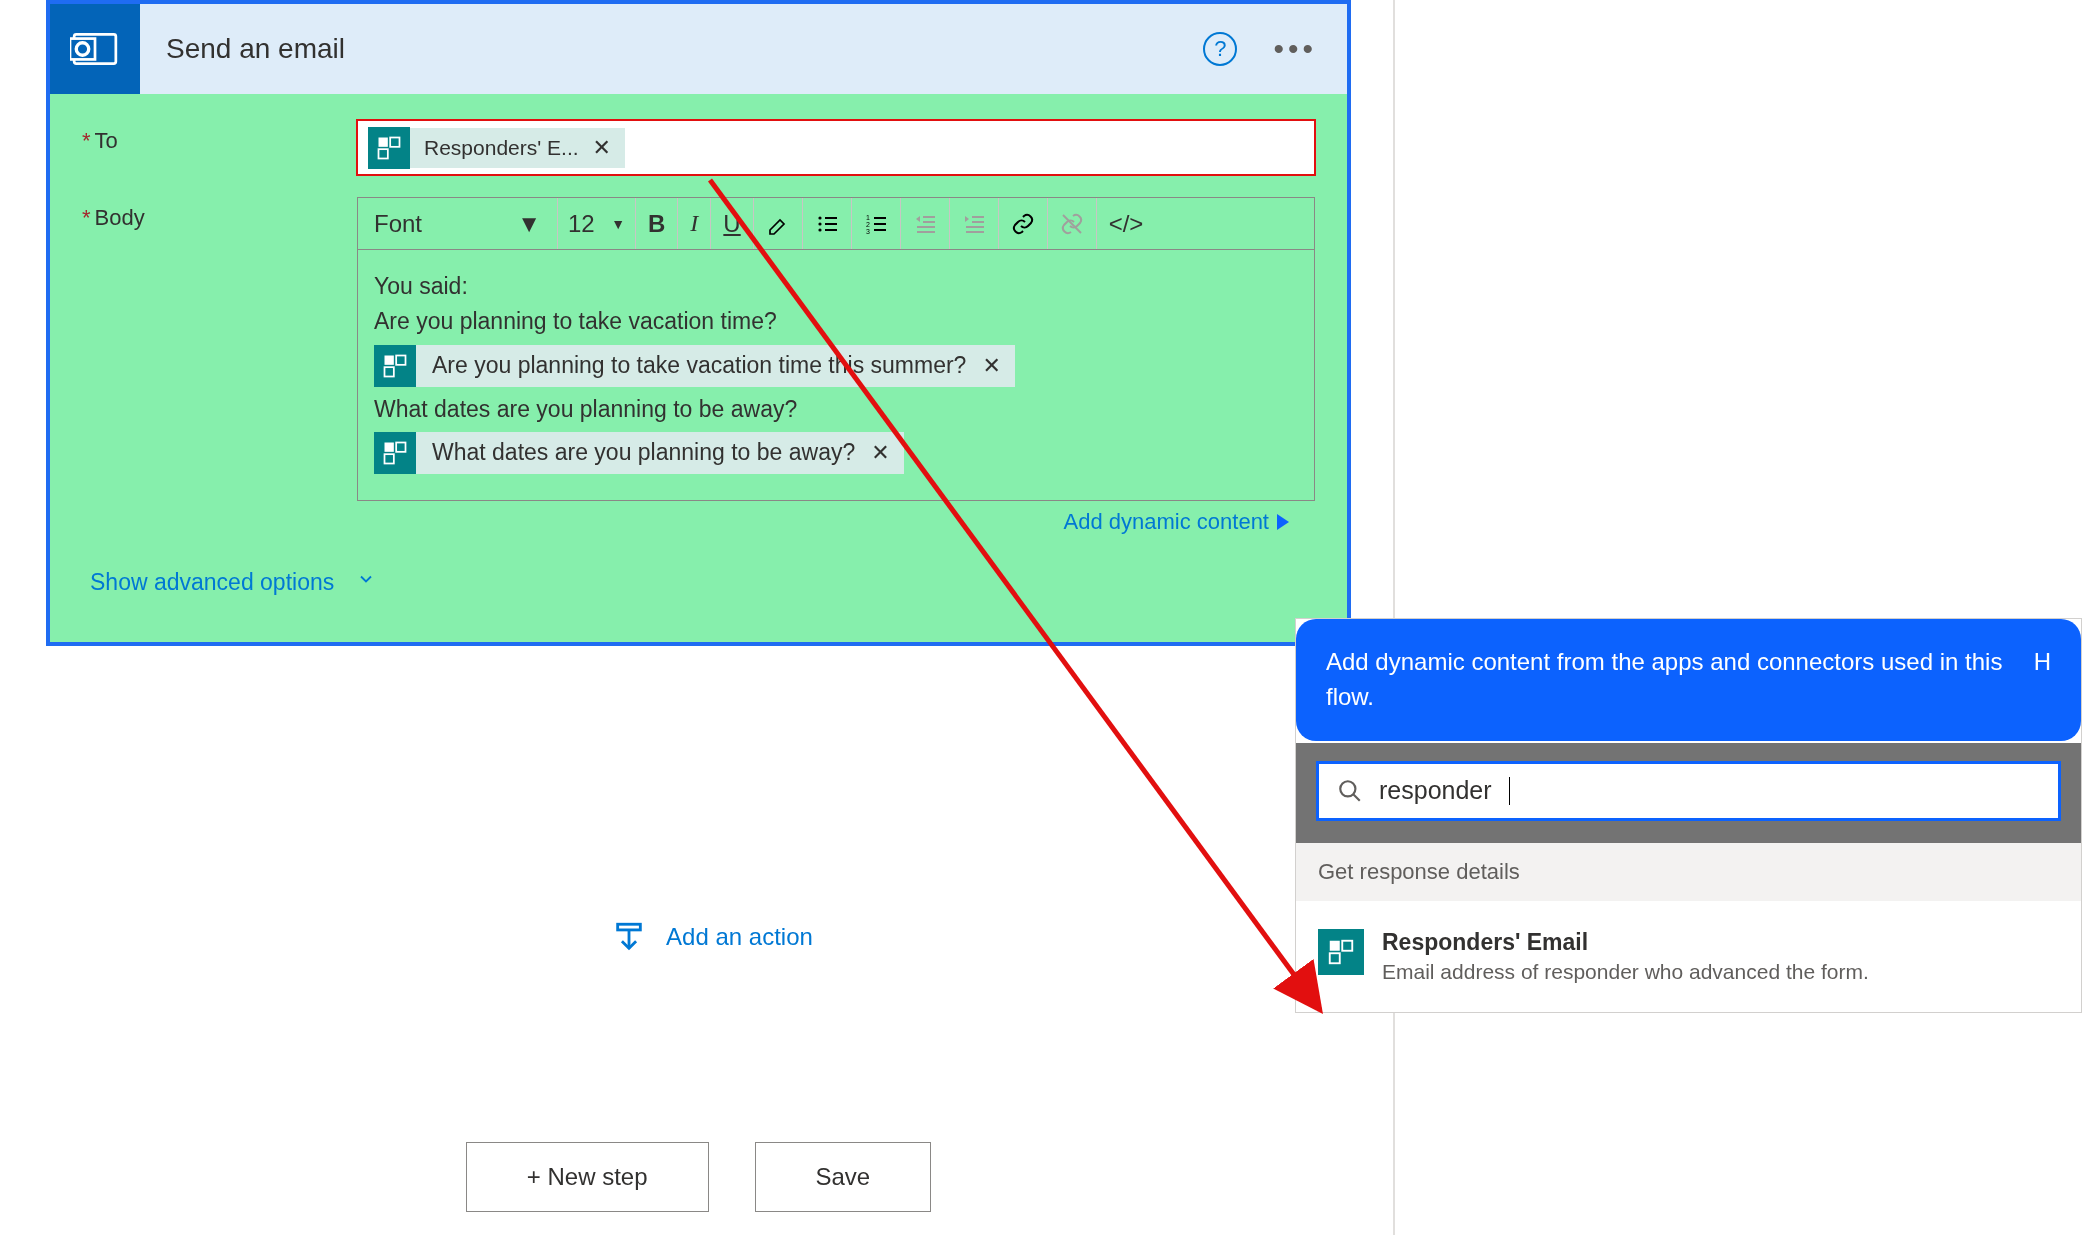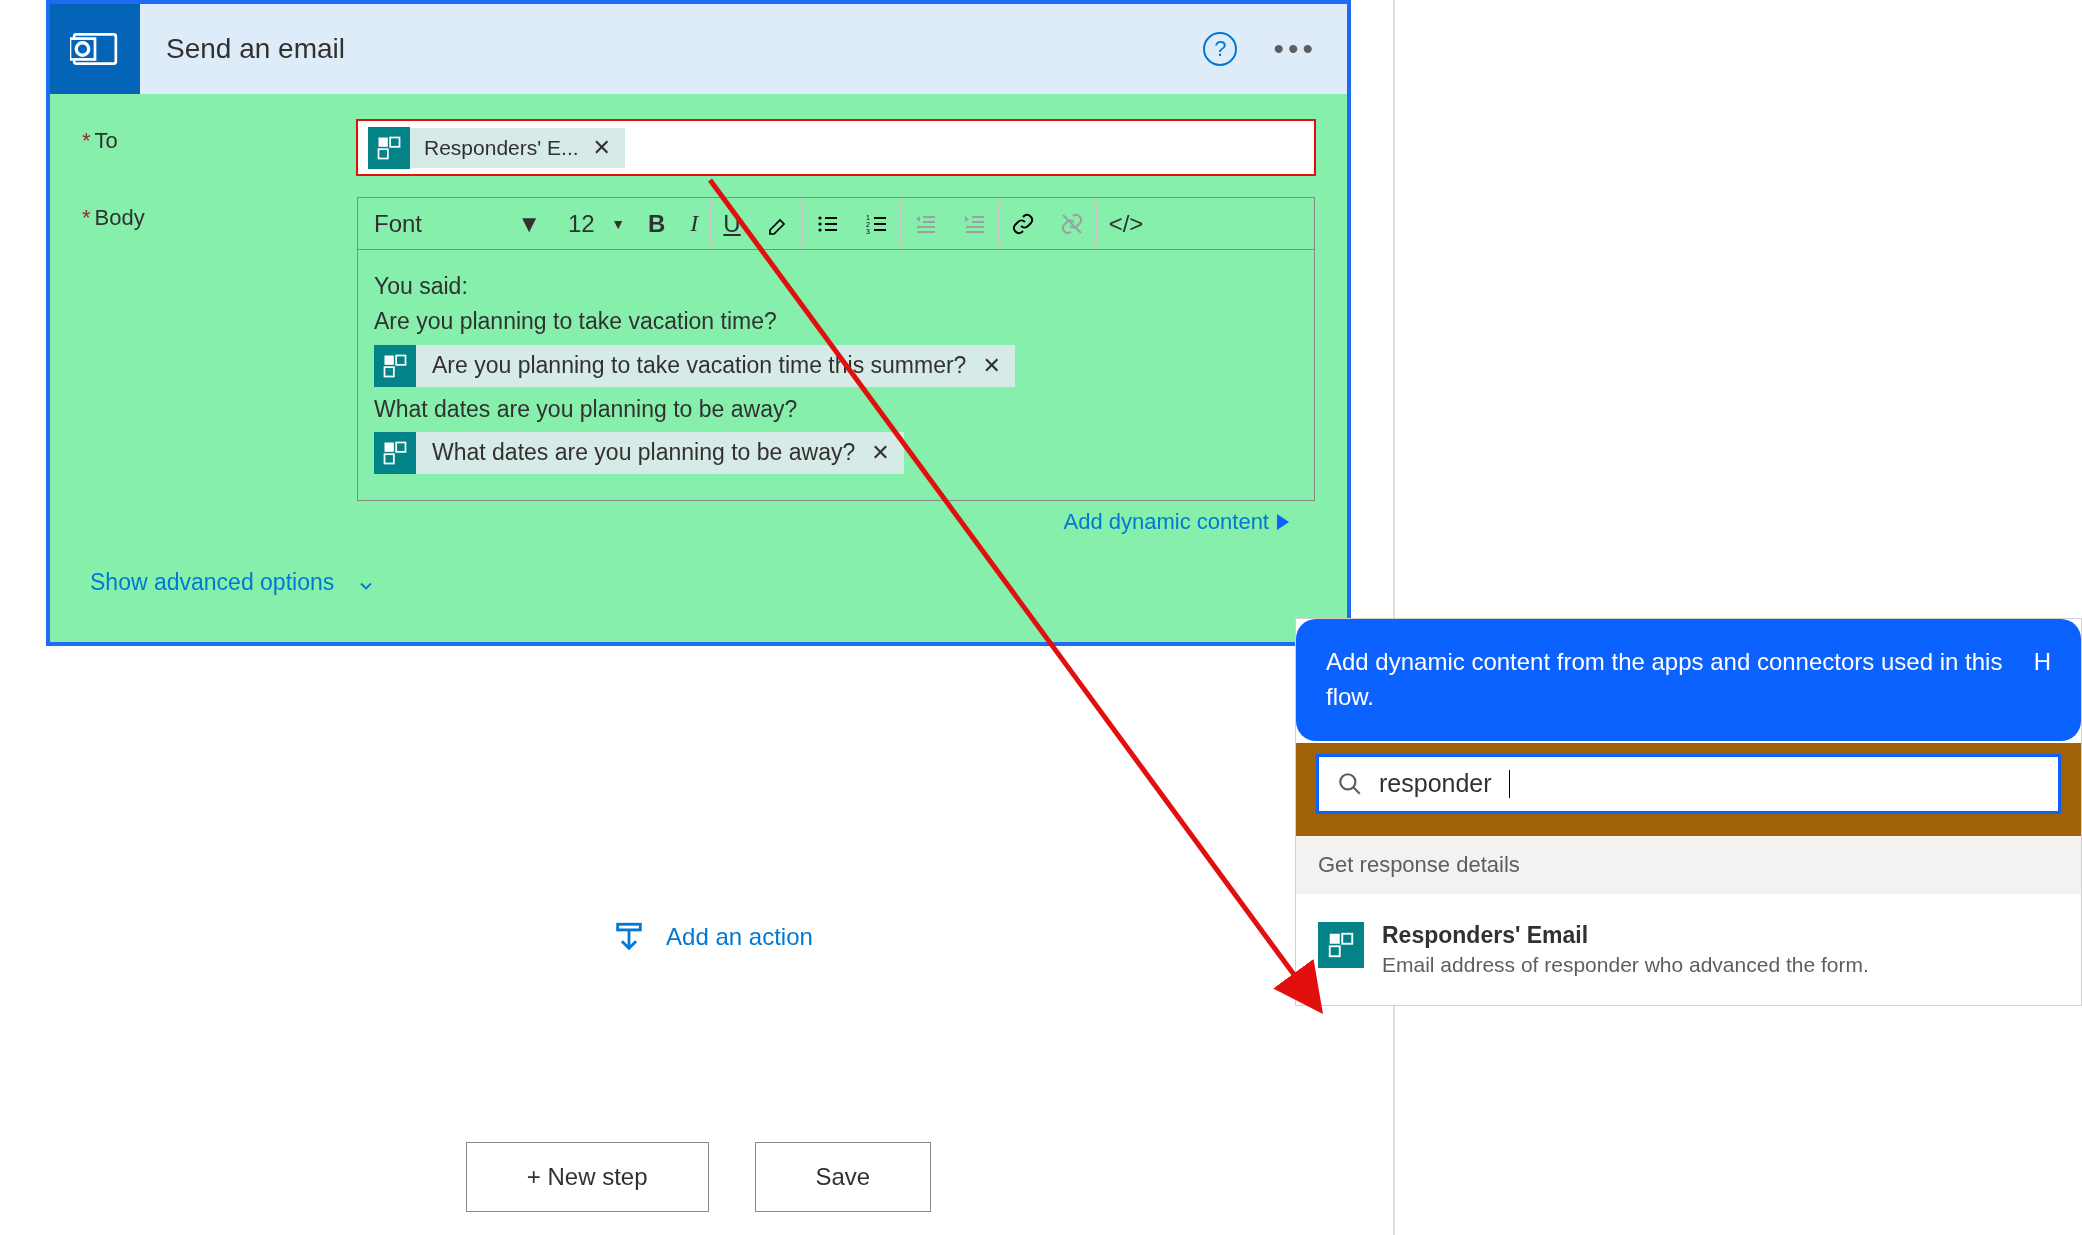--- a/index.html
+++ b/index.html
@@ -34,35 +34,35 @@
   .tbtn.dim { color: #a19f9d; }
   .tbtn svg { display:block; }
   .body-content { padding: 20px 16px; font-size: 23px; line-height: 1.45; }
   .body-content .line { margin-bottom: 2px; }
   .body-token { display:inline-flex; align-items:center; background:#d6ebe7; height:42px; margin: 4px 0 6px 0; }
   .body-token .ticon { width:42px; height:42px; background:#038387; display:flex; align-items:center; justify-content:center; margin-right:16px; }
   .body-token .tx { padding-right: 16px; }
   .body-token .xbtn { padding-right: 14px; font-size:22px; }
 
   .addlink { text-align: right; padding: 8px 26px 0 0; color:#0078d4; font-size:22px; display:flex; justify-content:flex-end; align-items:center; gap:8px; }
-  .advopt { color:#0078d4; font-size:23px; padding: 34px 8px 28px 8px; display:flex; align-items:flex-end; gap:22px; }
+  .advopt { color:#0078d4; font-size:23px; padding: 34px 8px 28px 8px; display:flex; align-items:flex-start; gap:22px; }
 
   .add-action { position:absolute; left: 60px; top: 920px; width: 1305px; display:flex; justify-content:center; align-items:center; gap: 20px; color:#0078d4; font-size: 24px; }
   .aa-icon { width:34px; height:34px; }
 
   .new-save { position:absolute; left: 46px; top: 1142px; width: 1305px; display:flex; justify-content:center; gap: 46px; }
   .ns-btn { border: 1.5px solid #8a8886; background:#fff; padding: 20px 60px; font-size: 24px; color:#323130; }
 
   
   .dc-panel { position:absolute; left: 1295px; top: 618px; width: 787px; background:#fff; border:1px solid #d2d0ce; }
   .dc-head { background:#0c62fe; color:#fff; padding: 26px 30px; font-size: 24px; line-height:1.45; display:flex; justify-content: space-between; border-radius: 20px; }
   .dc-tabs { display:flex; padding: 28px 30px 0 30px; gap: 50px; font-size: 26px; }
   .dc-tab { padding-bottom: 18px; color:#605e5c; }
   .dc-tab.active { color:#323130; font-weight:600; border-bottom: 4px solid #0c62fe; }
-  .dc-search-wrap { background:#a16207; padding: 11px 20px 22px 20px; margin-top:2px; }
+  .dc-search-wrap { background:#737373; padding: 18px 20px 22px 20px; margin-top:2px; }
   .dc-search { border: 3px solid #0c62fe; background:#fff; height: 60px; display:flex; align-items:center; padding: 0 18px; gap:16px; font-size: 25px; }
   .dc-group { background:#f3f2f1; color:#605e5c; font-size:22px; padding: 16px 22px; }
   .dc-item { display:flex; align-items:flex-start; gap: 18px; padding: 28px 22px; }
   .dc-item .ic { width:46px; height:46px; background:#038387; display:flex; align-items:center; justify-content:center; flex:none; }
   .dc-item .t1 { font-weight:600; font-size:23px; }
   .dc-item .t2 { color:#605e5c; font-size:21px; margin-top:4px; }
 
   
   .arrow-svg { position:absolute; left:0; top:0; pointer-events:none; }
 

